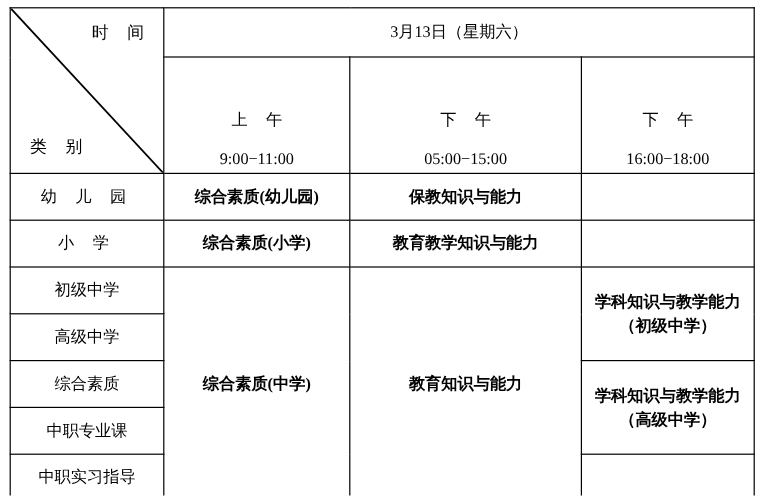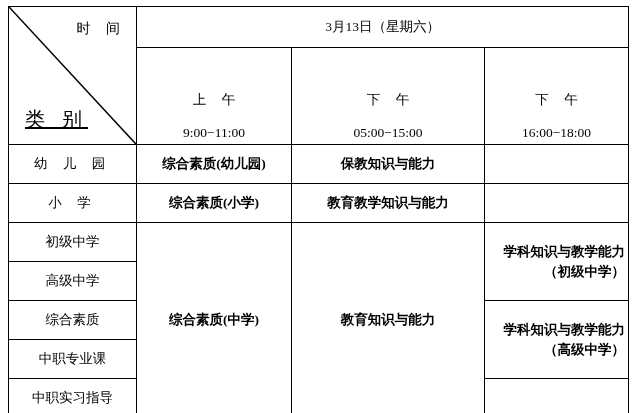--- a/index.html
+++ b/index.html
@@ -56,24 +56,23 @@
     right: 10px;
     top: 12px;
     font-size: 14px;
     letter-spacing: 6px;
     text-indent: 6px;
   }
   td.corner .lbl-cat {
     position: absolute;
     left: 10px;
     bottom: 10px;
-    font-size: 20px;
+    font-size: 14px;
     letter-spacing: 6px;
     text-indent: 6px;
-    text-decoration: underline;
   }
   td.daytitle {
     font-size: 16px;
     height: 36px;
     margin-left: 12px;
   }
   td.sess {
     height: 36px;
     font-size: 14px;
   }
@@ -97,21 +96,21 @@
     letter-spacing: 6px;
     text-indent: 6px;
   }
   td.subject {
     font-size: 13.5px;
     font-weight: bold;
   }
   td.blank {
     font-size: 13.5px;
   }
-  .two-line span { display: block; text-align: right; }
+  .two-line span { display: block; }
 </style>
 </head>
 <body>
 
 <div class="sheet">
   <table class="schedule">
     <colgroup>
       <col style="width:128px">
       <col style="width:155px">
       <col style="width:193px">

